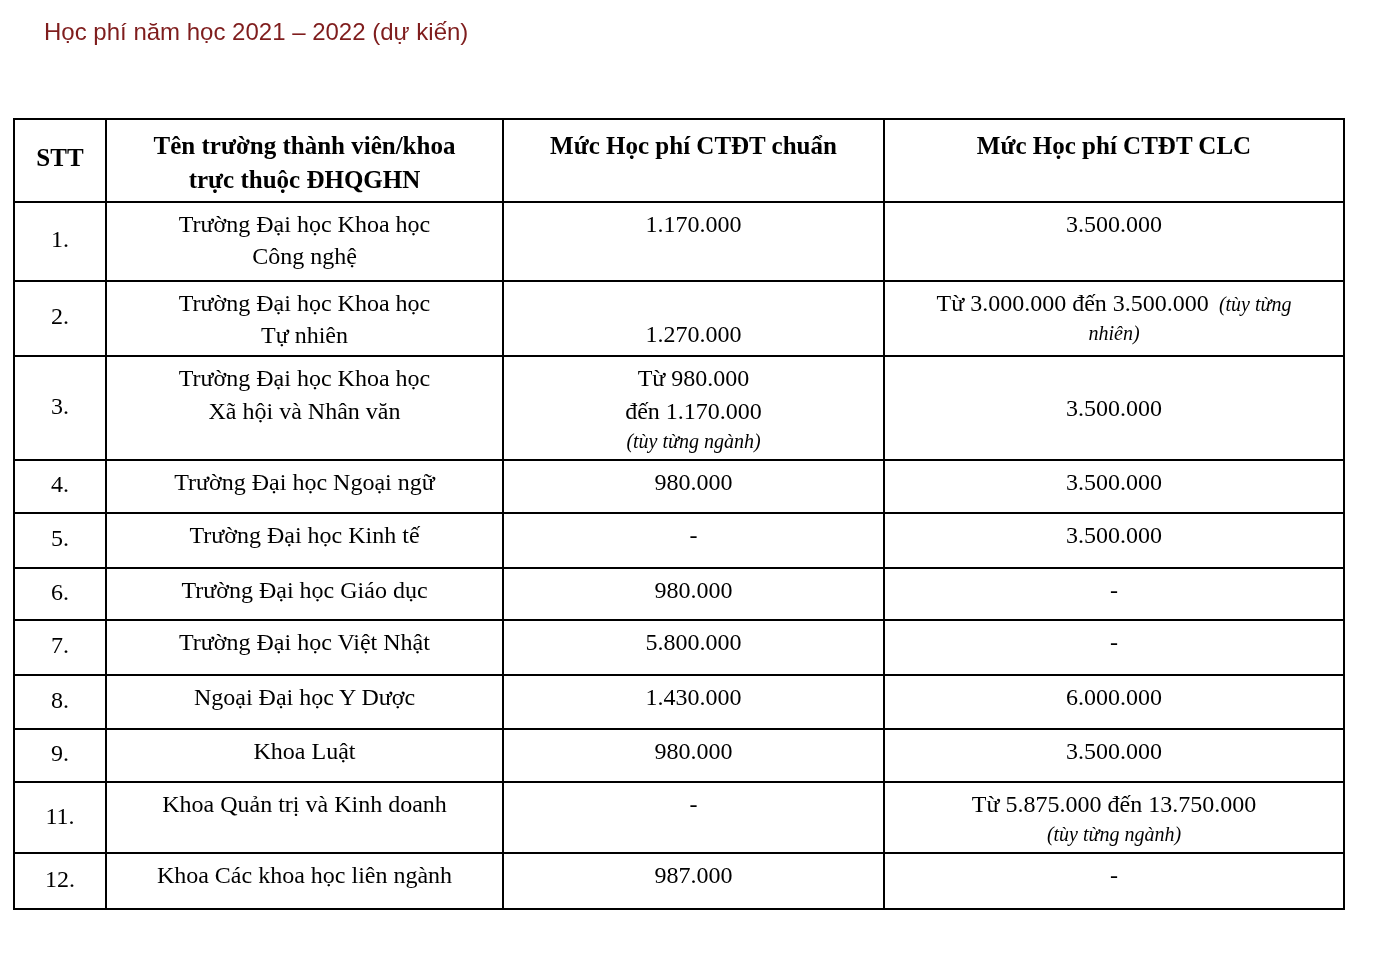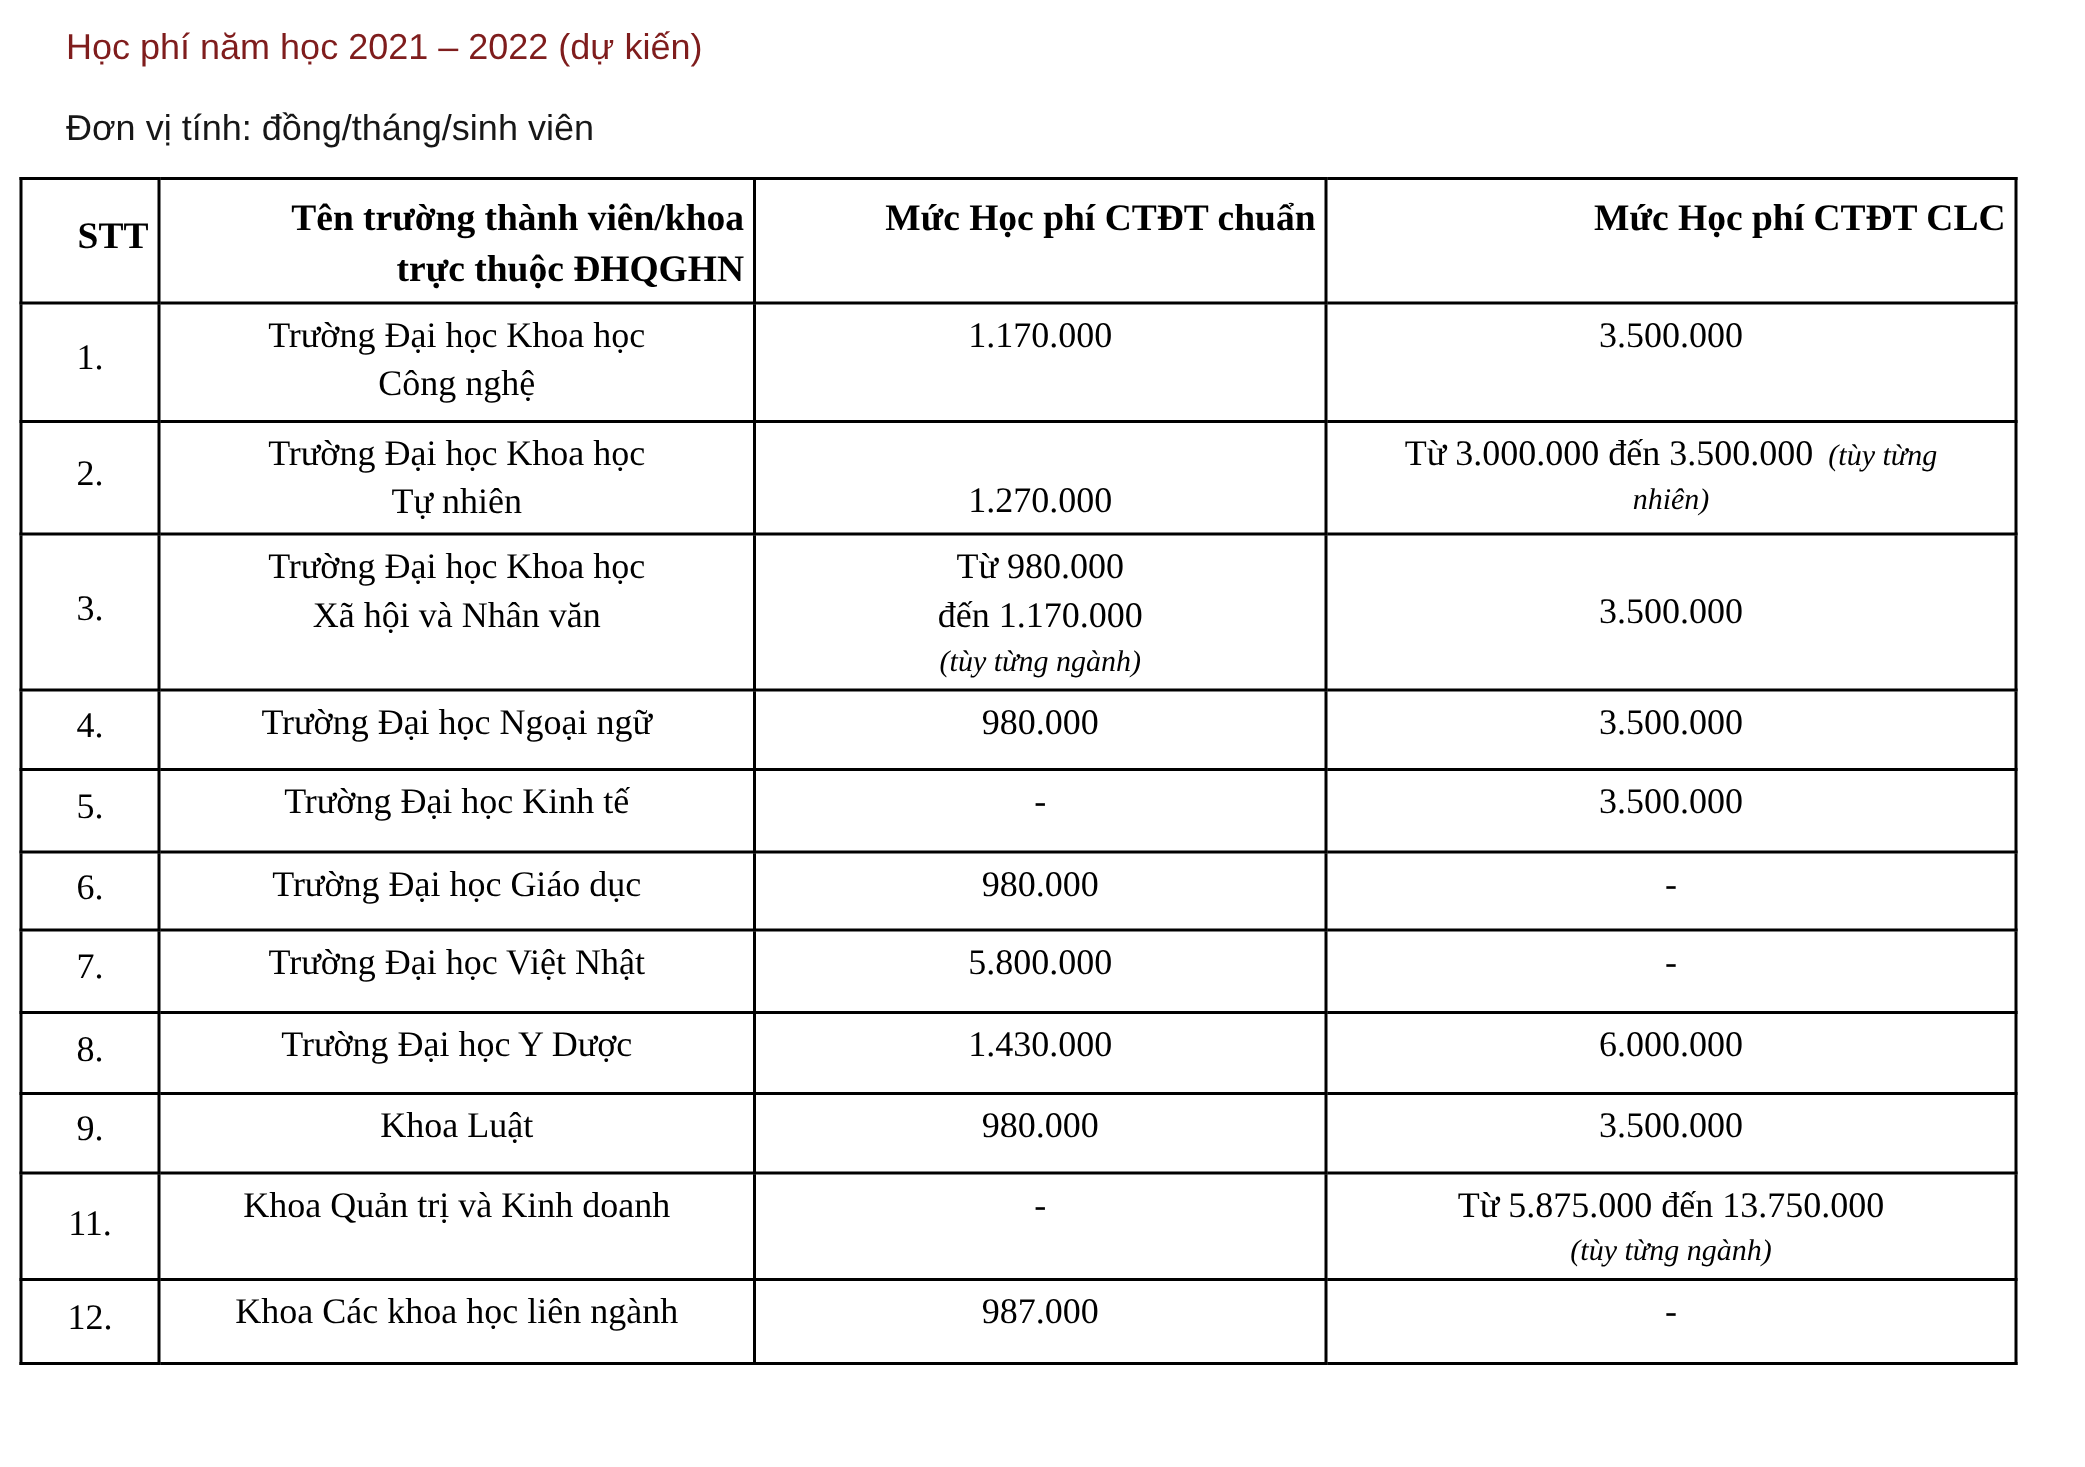--- a/index.html
+++ b/index.html
@@ -55,21 +55,20 @@
     vertical-align: top;
     box-sizing: border-box;
     line-height: 1.35;
     overflow: hidden;
   }
   .fee-table th {
     font-weight: bold;
     font-size: 25px;
     vertical-align: top;
     padding-top: 9px;
-    text-align: right;
   }
   .fee-table th.h-stt { vertical-align: middle; padding-top: 0; }
   .fee-table td.stt {
     vertical-align: middle;
     padding-top: 0;
   }
   .fee-table td.vbottom { vertical-align: bottom; padding-bottom: 5px; margin-top: 48px; }
   .fee-table td.vmiddle { vertical-align: middle; }
   .note {
     font-style: italic;
@@ -83,21 +82,20 @@
     text-align: center;
   }
   .line { display: block; }
 </style>
 </head>
 <body>
 
 <div class="page">
 
   <div class="doc-title">Học phí năm học 2021 – 2022 (dự kiến)</div>
-  <div class="doc-unit">Đơn vị tính: đồng/tháng/sinh viên</div>
 
   <table class="fee-table">
     <colgroup>
       <col class="c-stt">
         <col class="c-name">
         <col class="c-chuan">
         <col class="c-clc">
     </colgroup>
     <thead>
       <tr style="height:78px">
@@ -172,21 +170,21 @@
 
       <tr style="height:55px">
         <td class="stt">7.</td>
         <td>Trường Đại học Việt Nhật</td>
         <td>5.800.000</td>
         <td>-</td>
       </tr>
 
       <tr style="height:54px">
         <td class="stt">8.</td>
-        <td>Trường Đại học Y Dược</td>
+        <td>Ngoại Đại học Y Dược</td>
         <td>1.430.000</td>
         <td>6.000.000</td>
       </tr>
 
       <tr style="height:53px">
         <td class="stt">9.</td>
         <td>Khoa Luật</td>
         <td>980.000</td>
         <td>3.500.000</td>
       </tr>

